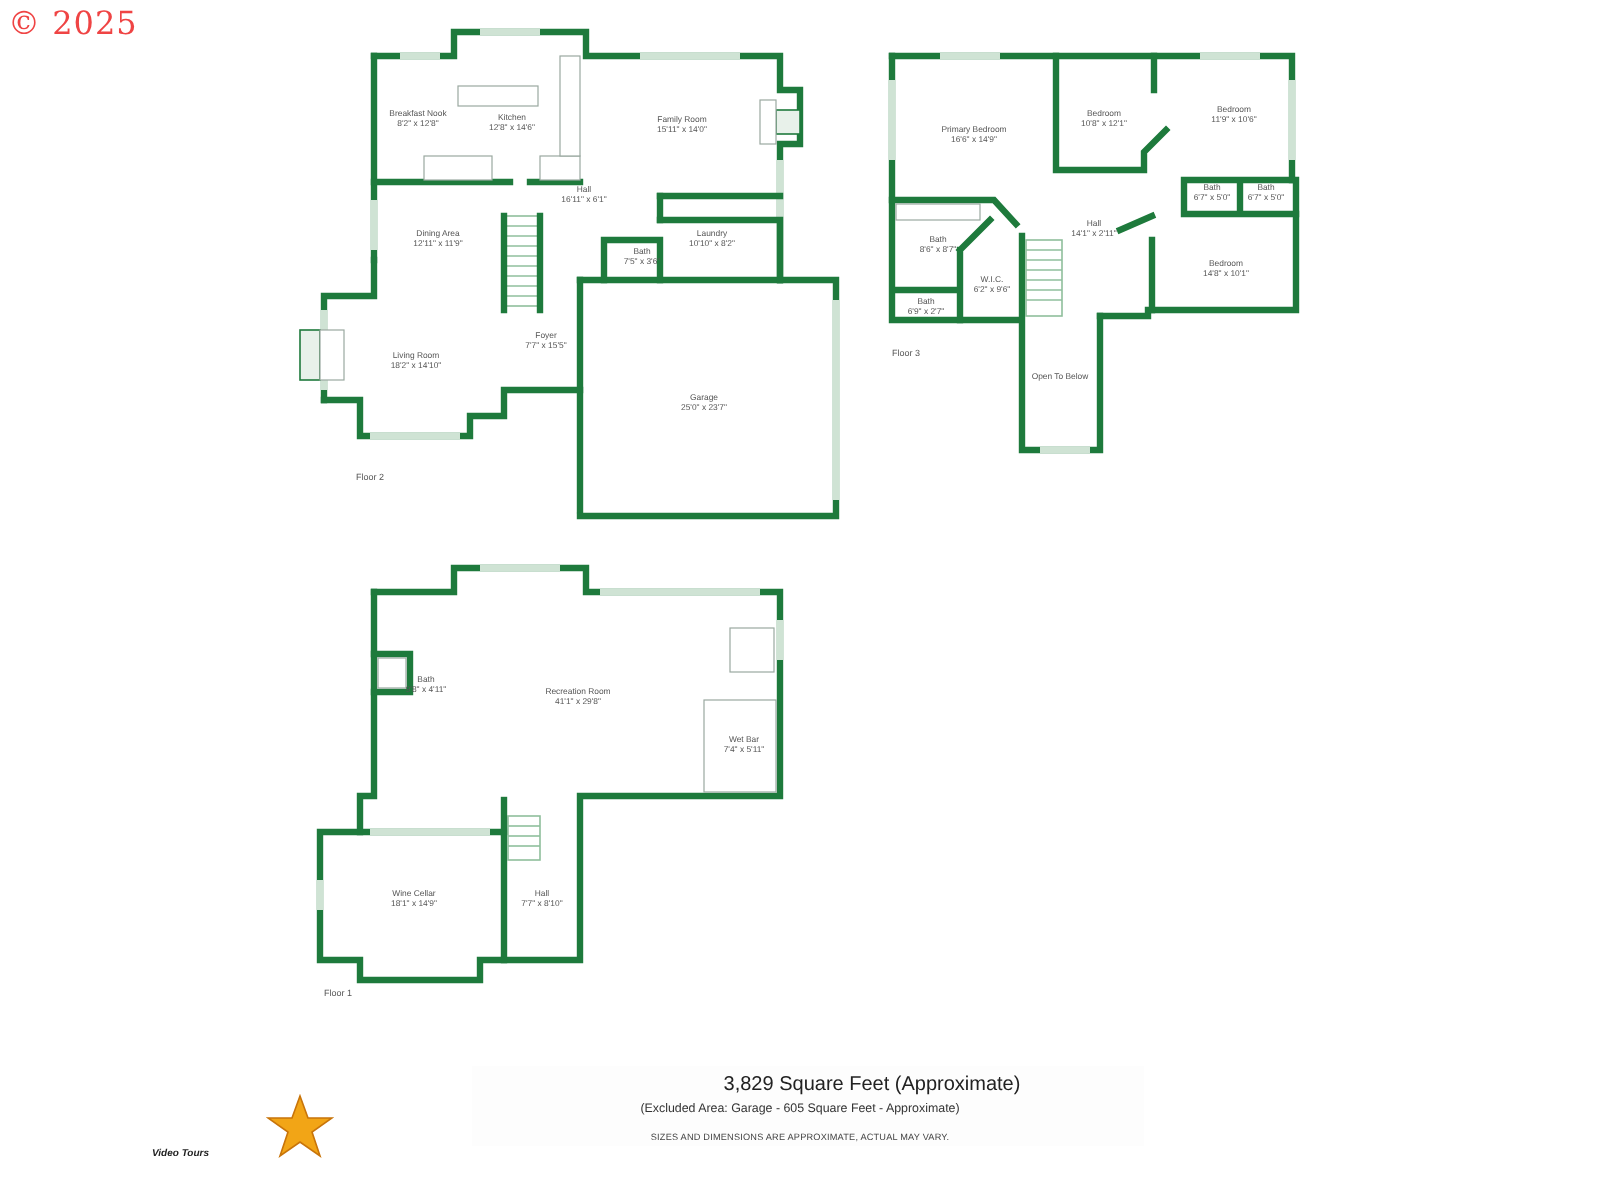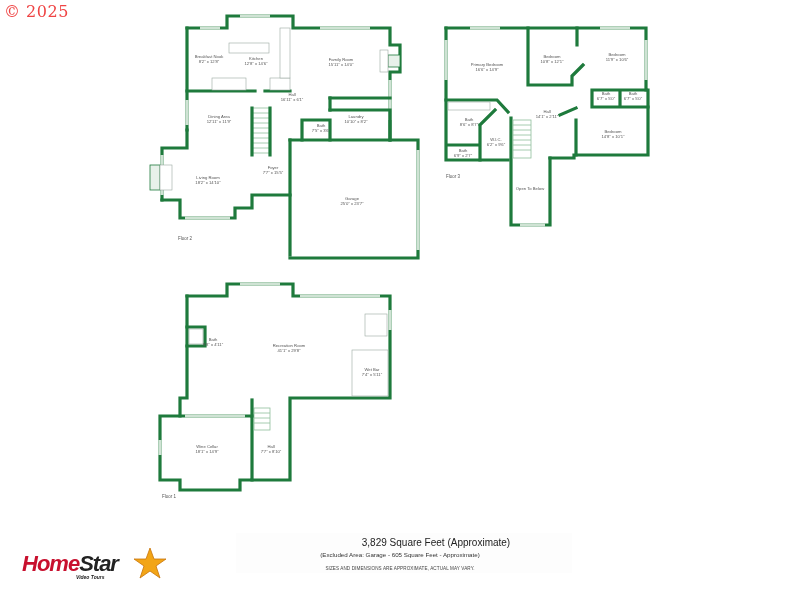--- a/index.html
+++ b/index.html
@@ -233,18 +233,17 @@
     <div>7'7" x 8'10"</div>
   </div>
 <div class="floor-label" style="left:162px;top:494px;">Floor 1</div>
 
 <div class="footer-panel"></div>
 <div class="sqft">3,829 Square Feet (Approximate)</div>
 <div class="excluded">(Excluded Area: Garage - 605 Square Feet - Approximate)</div>
 <div class="disclaimer">SIZES AND DIMENSIONS ARE APPROXIMATE, ACTUAL MAY VARY.</div>
 
 <div class="logo">
-  <div class="logo-text"><span>Home</span><span class="star-part">Star</span></div>
   <div class="logo-sub">Video Tours</div>
   <svg class="logo-star" viewBox="0 0 34 34">
     <polygon points="17,1 21,12 33,12 23,19 27,31 17,24 7,31 11,19 1,12 13,12" fill="#f2a516" stroke="#c8740a" stroke-width="0.8"></polygon>
   </svg>
 </div>
 
 </body></html>

